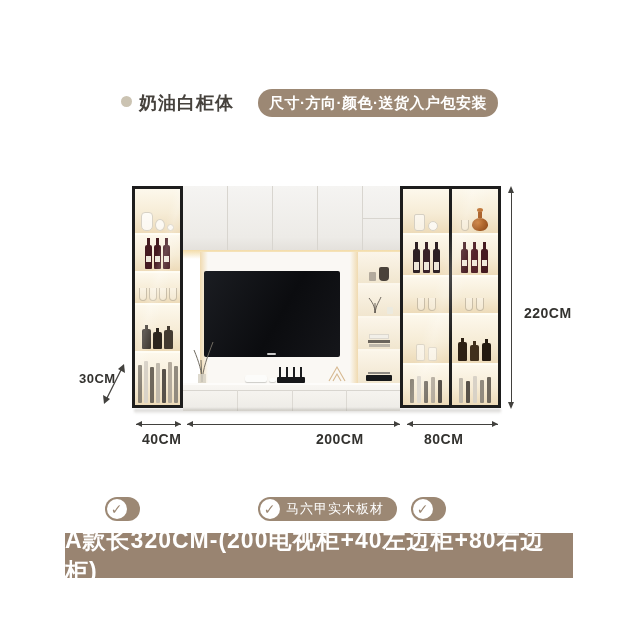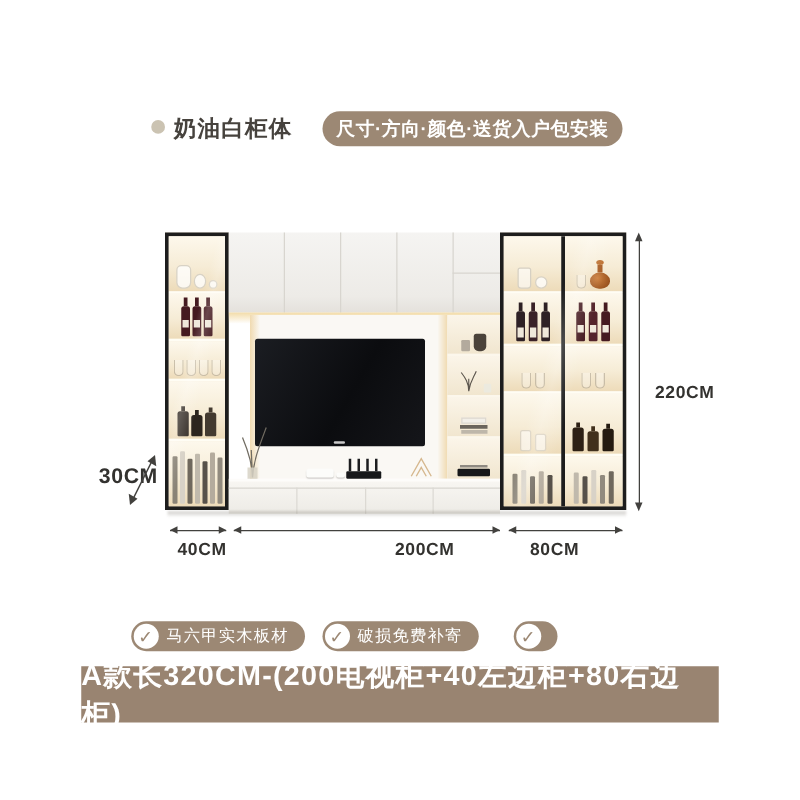--- a/index.html
+++ b/index.html
@@ -1,17 +1,17 @@
 <!DOCTYPE html>
 <html><head>
 <meta charset="utf-8">
 <style>
   html,body{margin:0;padding:0;background:#fff;}
   .page{position:relative;width:573px;height:640px;background:#ffffff;overflow:hidden;
-        font-family:"Liberation Sans","DejaVu Sans",sans-serif;padding-left:20px;}
+        font-family:"Liberation Sans","DejaVu Sans",sans-serif;}
   .abs{position:absolute;}
 
   
   .bullet{position:absolute;width:11px;height:11px;border-radius:50%;background:#cbc3b2;}
   .ptitle{position:absolute;font-size:18px;font-weight:600;color:#46423d;letter-spacing:1px;}
   .pill{position:absolute;height:28px;background:#9c8874;border-radius:14px;color:#fff;
         display:flex;align-items:center;justify-content:center;padding:0 11px;
         font-size:15px;font-weight:600;letter-spacing:.5px;}
 
   
@@ -267,46 +267,45 @@
     </div>
 
     <div>
       <span class="tri up" style="left:508px;top:186px;"></span>
       <span class="vline" style="left:511px;top:191px;height:213px;"></span>
       <span class="tri down" style="left:508px;top:402px;"></span>
       <span class="dim" style="left:524px;top:305px;">220CM</span>
     </div>
 
     <div>
-      <span class="dim" style="left:79px;top:371px;font-size:17px;">30CM</span>
+      <span class="dim" style="left:79px;top:371px;font-size:13px;">30CM</span>
       <svg class="abs" style="left:99px;top:362px;" width="30" height="44" viewBox="0 0 30 44">
         <line x1="7" y1="38" x2="23" y2="6" stroke="#42413e" stroke-width="1.2"></line>
         <polygon points="5,42 4,33 11,37" fill="#42413e"></polygon>
         <polygon points="25,2 19,7 26,11" fill="#42413e"></polygon>
       </svg>
     </div>
 
     <div>
       <span class="harrow" style="left:136px;top:424px;width:45px;"></span>
       <span class="harrow" style="left:187px;top:424px;width:213px;"></span>
       <span class="harrow" style="left:407px;top:424px;width:91px;"></span>
       <span class="dim" style="left:142px;top:431px;">40CM</span>
       <span class="dim" style="left:316px;top:431px;">200CM</span>
       <span class="dim" style="left:424px;top:431px;">80CM</span>
     </div>
   </div>
 
   <div>
     <span class="badge" style="left:105px;">
       <span class="chk">✓</span>
-      <span>马六甲实木板材</span>
     </span>
     <span class="badge" style="left:258px;">
       <span class="chk">✓</span>
-      <span>破损免费补寄</span>
+      <span>马六甲实木板材</span>
     </span>
     <span class="badge" style="left:411px;">
       <span class="chk">✓</span>
     </span>
   </div>
 
   <div class="footerbar">A款长320CM-(200电视柜+40左边柜+80右边柜)</div>
 
 </div>
 

